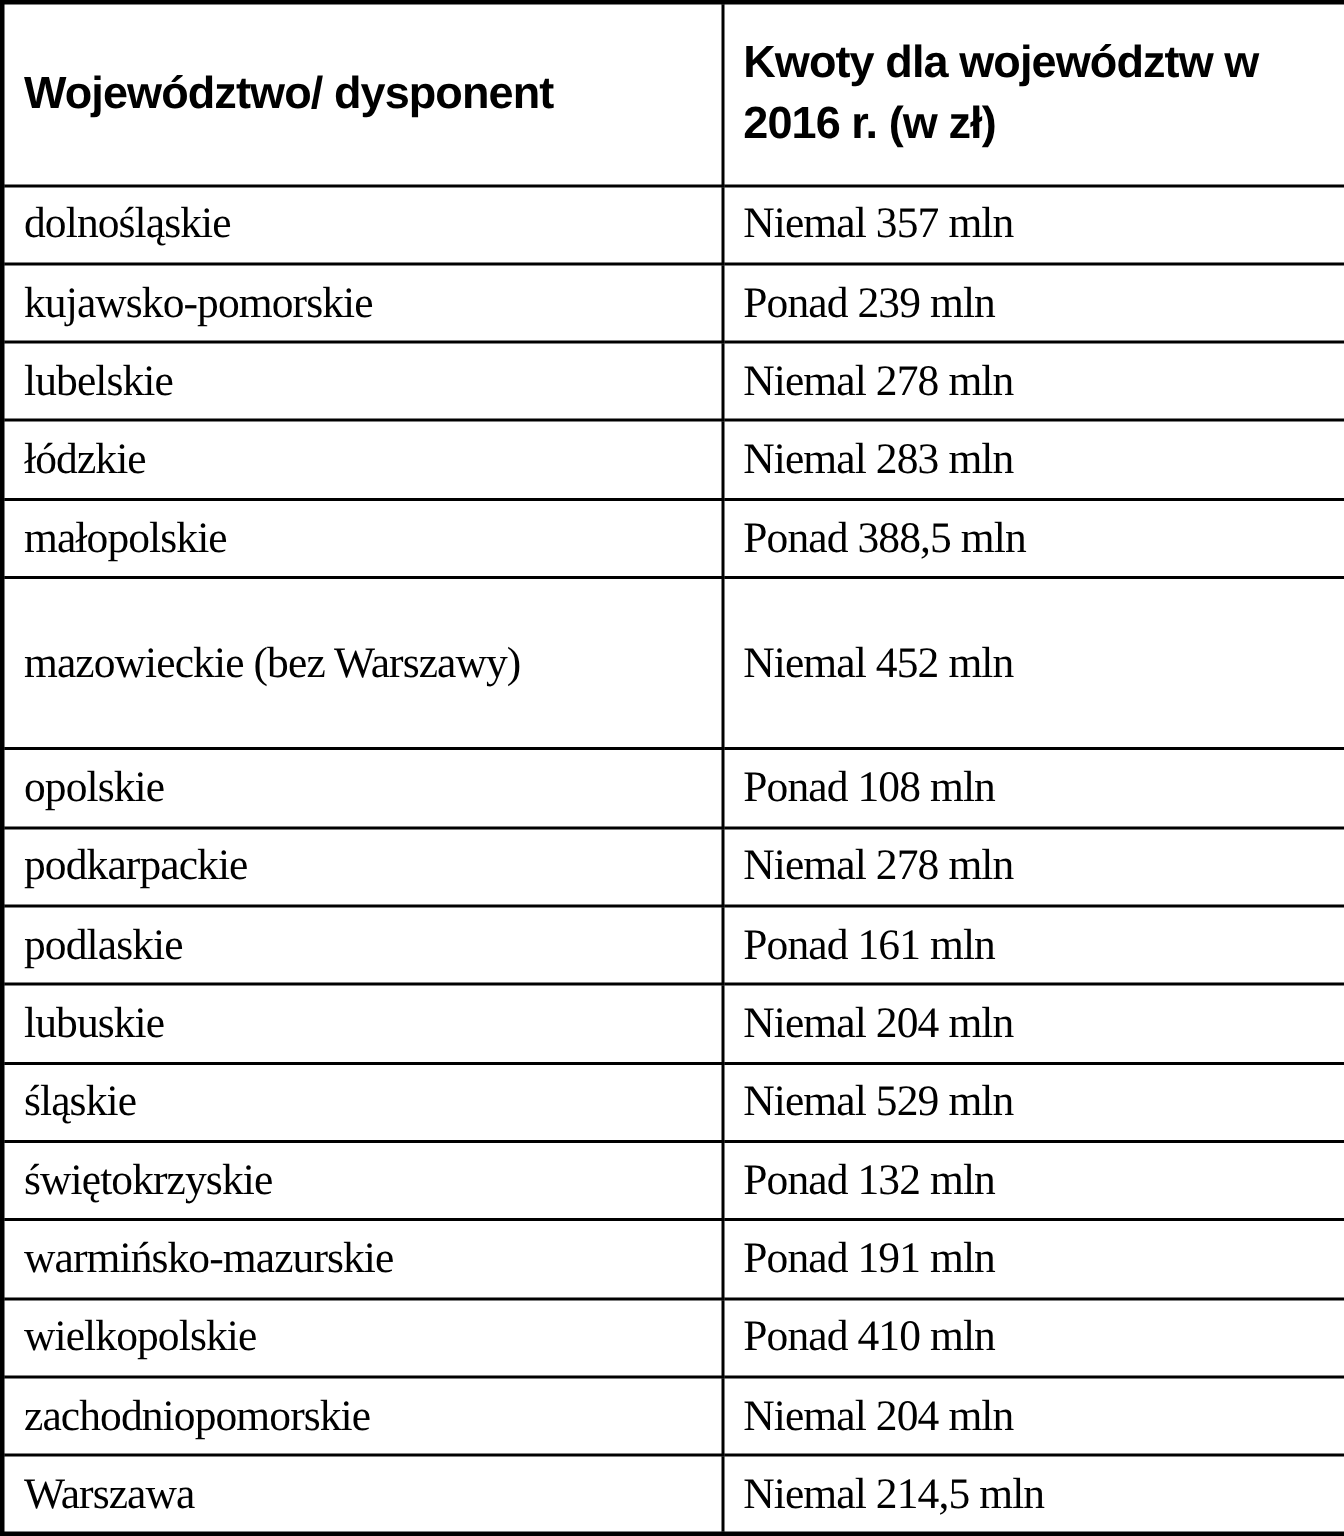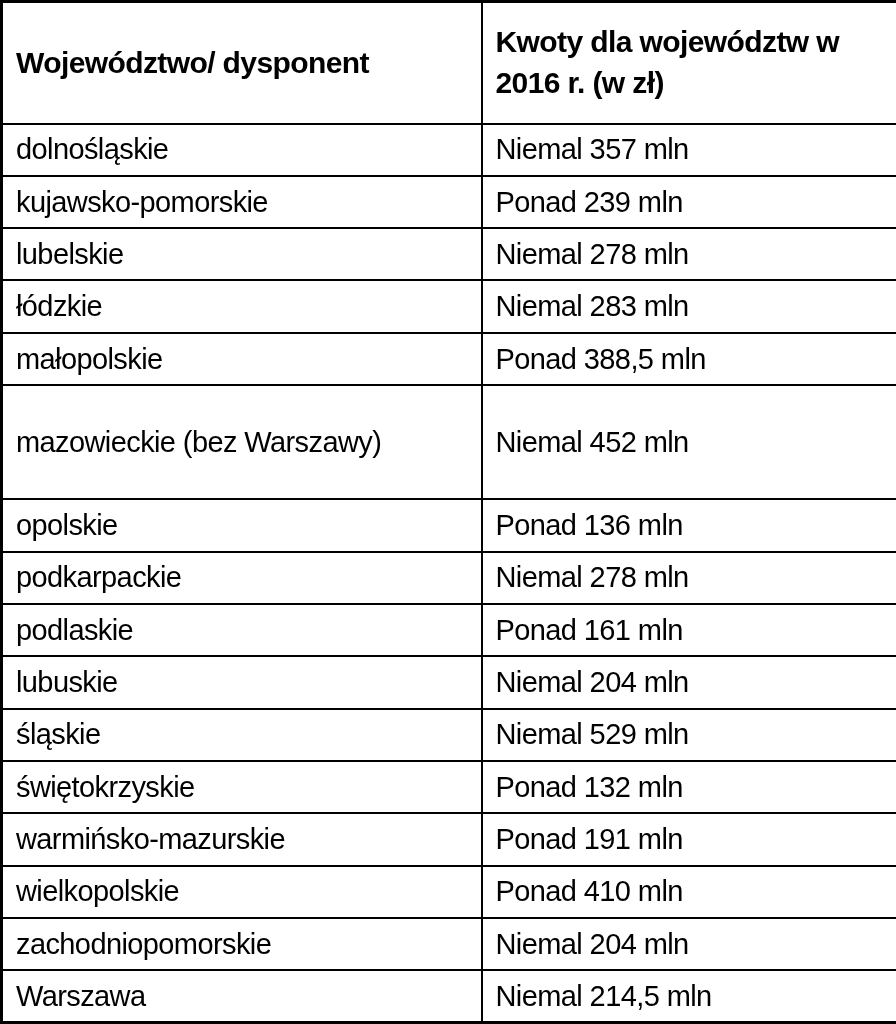--- a/index.html
+++ b/index.html
@@ -26,21 +26,21 @@
     padding: 4px 14px 4px 13px;
     overflow: hidden;
   }
   thead tr { height: 122px; }
   th {
     font-size: 30px;
     font-weight: bold;
     letter-spacing: -0.6px;
     line-height: 1.35;
   }
-  tbody tr { height: 50px; }
+  tbody tr { height: 50px; font-family: Liberation Serif, serif; }
   tbody tr.tall { height: 109px; }
   td {
     font-size: 29px;
     font-weight: normal;
     letter-spacing: -0.6px;
     line-height: 1.2;
     white-space: nowrap;
   }
 </style>
 </head>
@@ -77,21 +77,21 @@
     <tr>
       <td>małopolskie</td>
       <td>Ponad 388,5 mln</td>
     </tr>
     <tr class="tall">
       <td>mazowieckie (bez Warszawy)</td>
       <td>Niemal 452 mln</td>
     </tr>
     <tr>
       <td>opolskie</td>
-      <td>Ponad 136 mln</td>
+      <td>Ponad 108 mln</td>
     </tr>
     <tr>
       <td>podkarpackie</td>
       <td>Niemal 278 mln</td>
     </tr>
     <tr>
       <td>podlaskie</td>
       <td>Ponad 161 mln</td>
     </tr>
     <tr>

